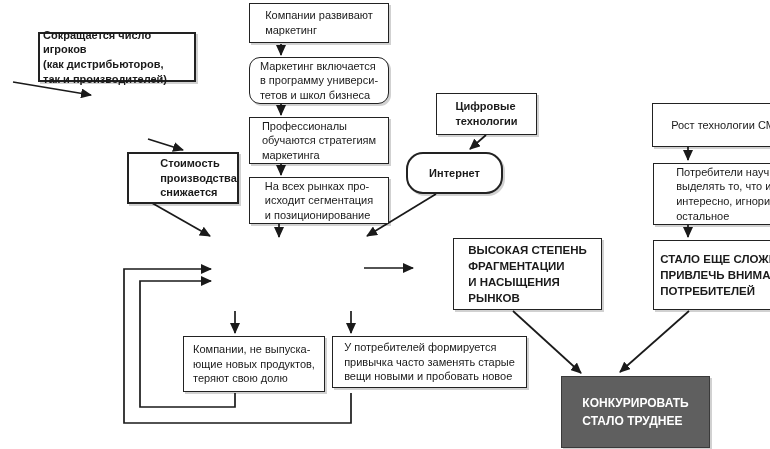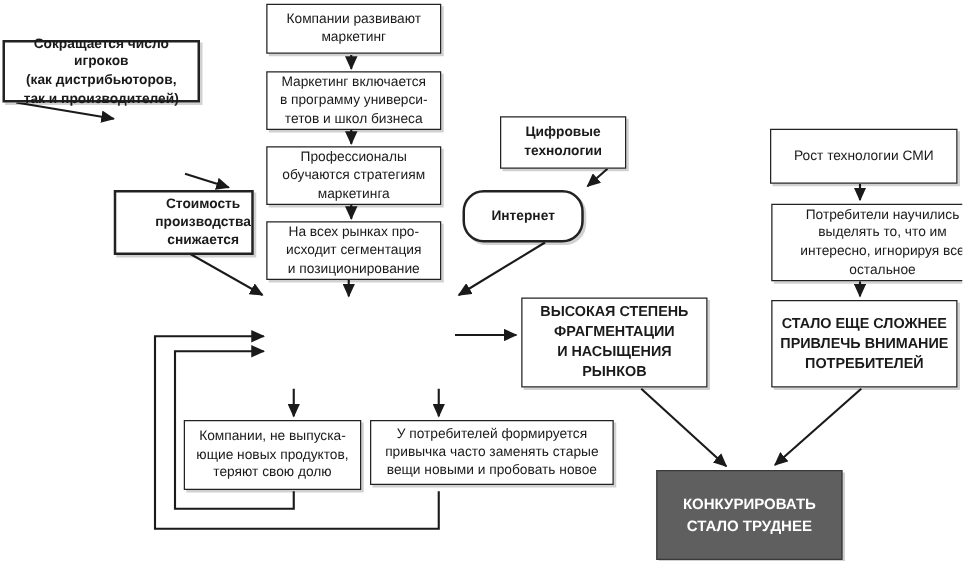--- a/index.html
+++ b/index.html
@@ -16,28 +16,29 @@
     position: absolute;
     left: 0; top: 0;
     width: 770px; height: 449px;
   }
   .node {
     position: absolute;
     box-sizing: border-box;
     display: flex;
     align-items: center;
     justify-content: center;
-    text-align: center;
+    text-align: left;
     background: #ffffff;
     border: 1.4px solid #222222;
     box-shadow: 2px 2px 0 rgba(0,0,0,0.18);
     white-space: pre-line;
     font-size: 11px;
     line-height: 1.32;
     padding: 2px 3px;
+    margin-left: 36px;
   }
   .thick { border-width: 2px; }
   .bold  { font-weight: bold; }
   .caps  {
     font-weight: bold;
     font-size: 11.5px;
     line-height: 1.4;
   }
   .dark {
     background: #5f5f5f;
@@ -86,21 +87,21 @@
 так и производителей)</div>
 
 
   <div class="node bold thick" style="left:91px;  top:152px; width:112px; height:52px;padding-left:34px;">Стоимость
 производства
 снижается</div>
 
   <div class="node" style="left:213px; top:3px;   width:140px; height:40px;">Компании развивают
 маркетинг</div>
 
-  <div class="node" style="left:213px; top:57px;  width:140px; height:47px;">Маркетинг включается
+  <div class="node" style="left:213px; top:57px;  width:140px; height:47px;border-radius:11px;">Маркетинг включается
 в программу универси-
 тетов и школ бизнеса</div>
 
   <div class="node" style="left:213px; top:117px; width:140px; height:47px;">Профессионалы
 обучаются стратегиям
 маркетинга</div>
 
   <div class="node" style="left:213px; top:177px; width:140px; height:47px;">На всех рынках про-
 исходит сегментация
 и позиционирование</div>

